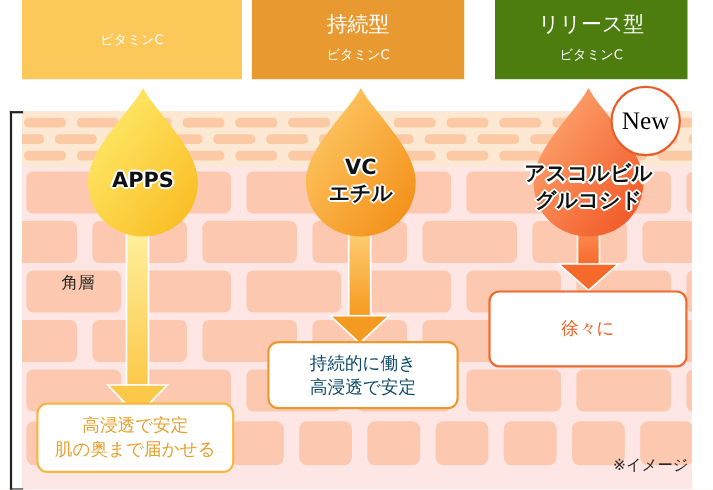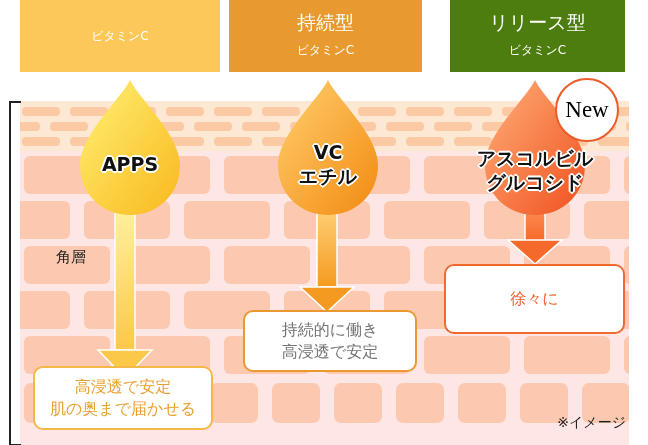--- a/index.html
+++ b/index.html
@@ -186,21 +186,21 @@
   <div>アスコルビル</div>
   <div>グルコシド</div>
 </div>
 
 <div id="newb">New</div>
 
 <div class="box" style="left:33px;top:366px;width:176px;height:60px;border-color:#f4b848;color:#e8a030;">
   <div>高浸透で安定</div>
   <div>肌の奥まで届かせる</div>
 </div>
-<div class="box" style="left:243px;top:310px;width:170px;height:58px;border-color:#ec9830;color:#737373;border-radius:10px;">
+<div class="box" style="left:243px;top:310px;width:170px;height:58px;border-color:#ec9830;color:#0c4a6e;border-radius:10px;">
   <div>持続的に働き</div>
   <div>高浸透で安定</div>
 </div>
 <div class="box" style="left:444px;top:264px;width:177px;height:66px;border-color:#f06a30;color:#f0602a;">
   <div>徐々に</div>
 </div>
 
 <div class="note">※イメージ</div>
 
 </body></html>

